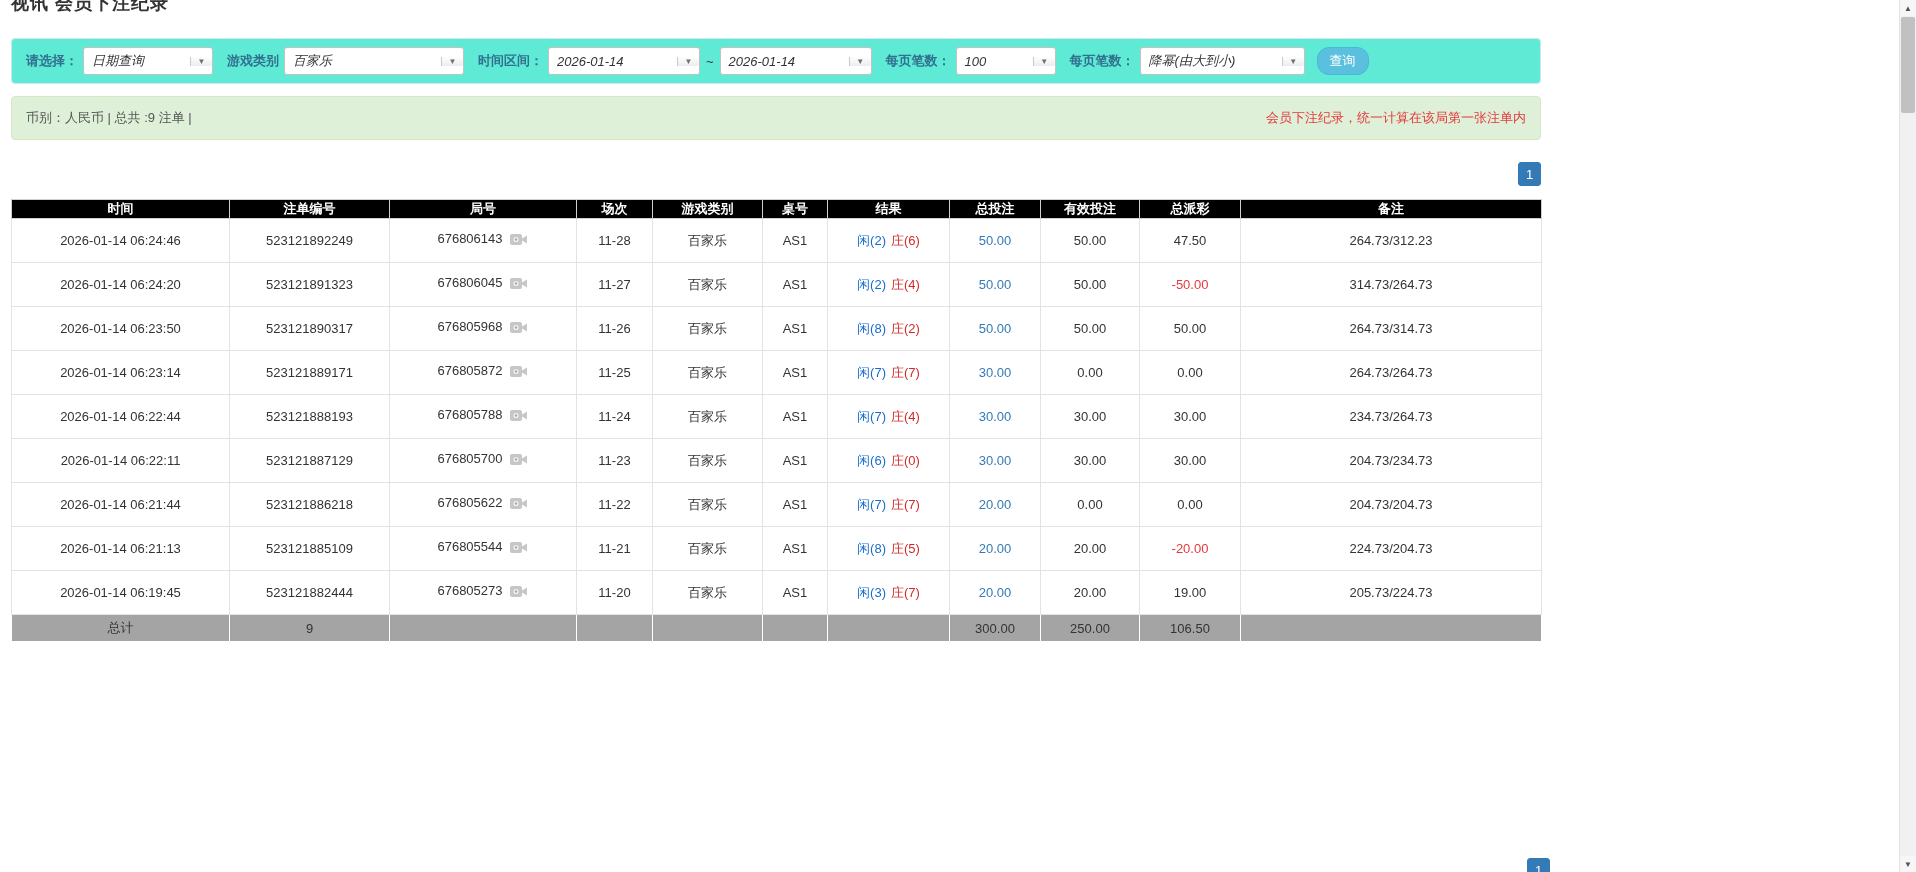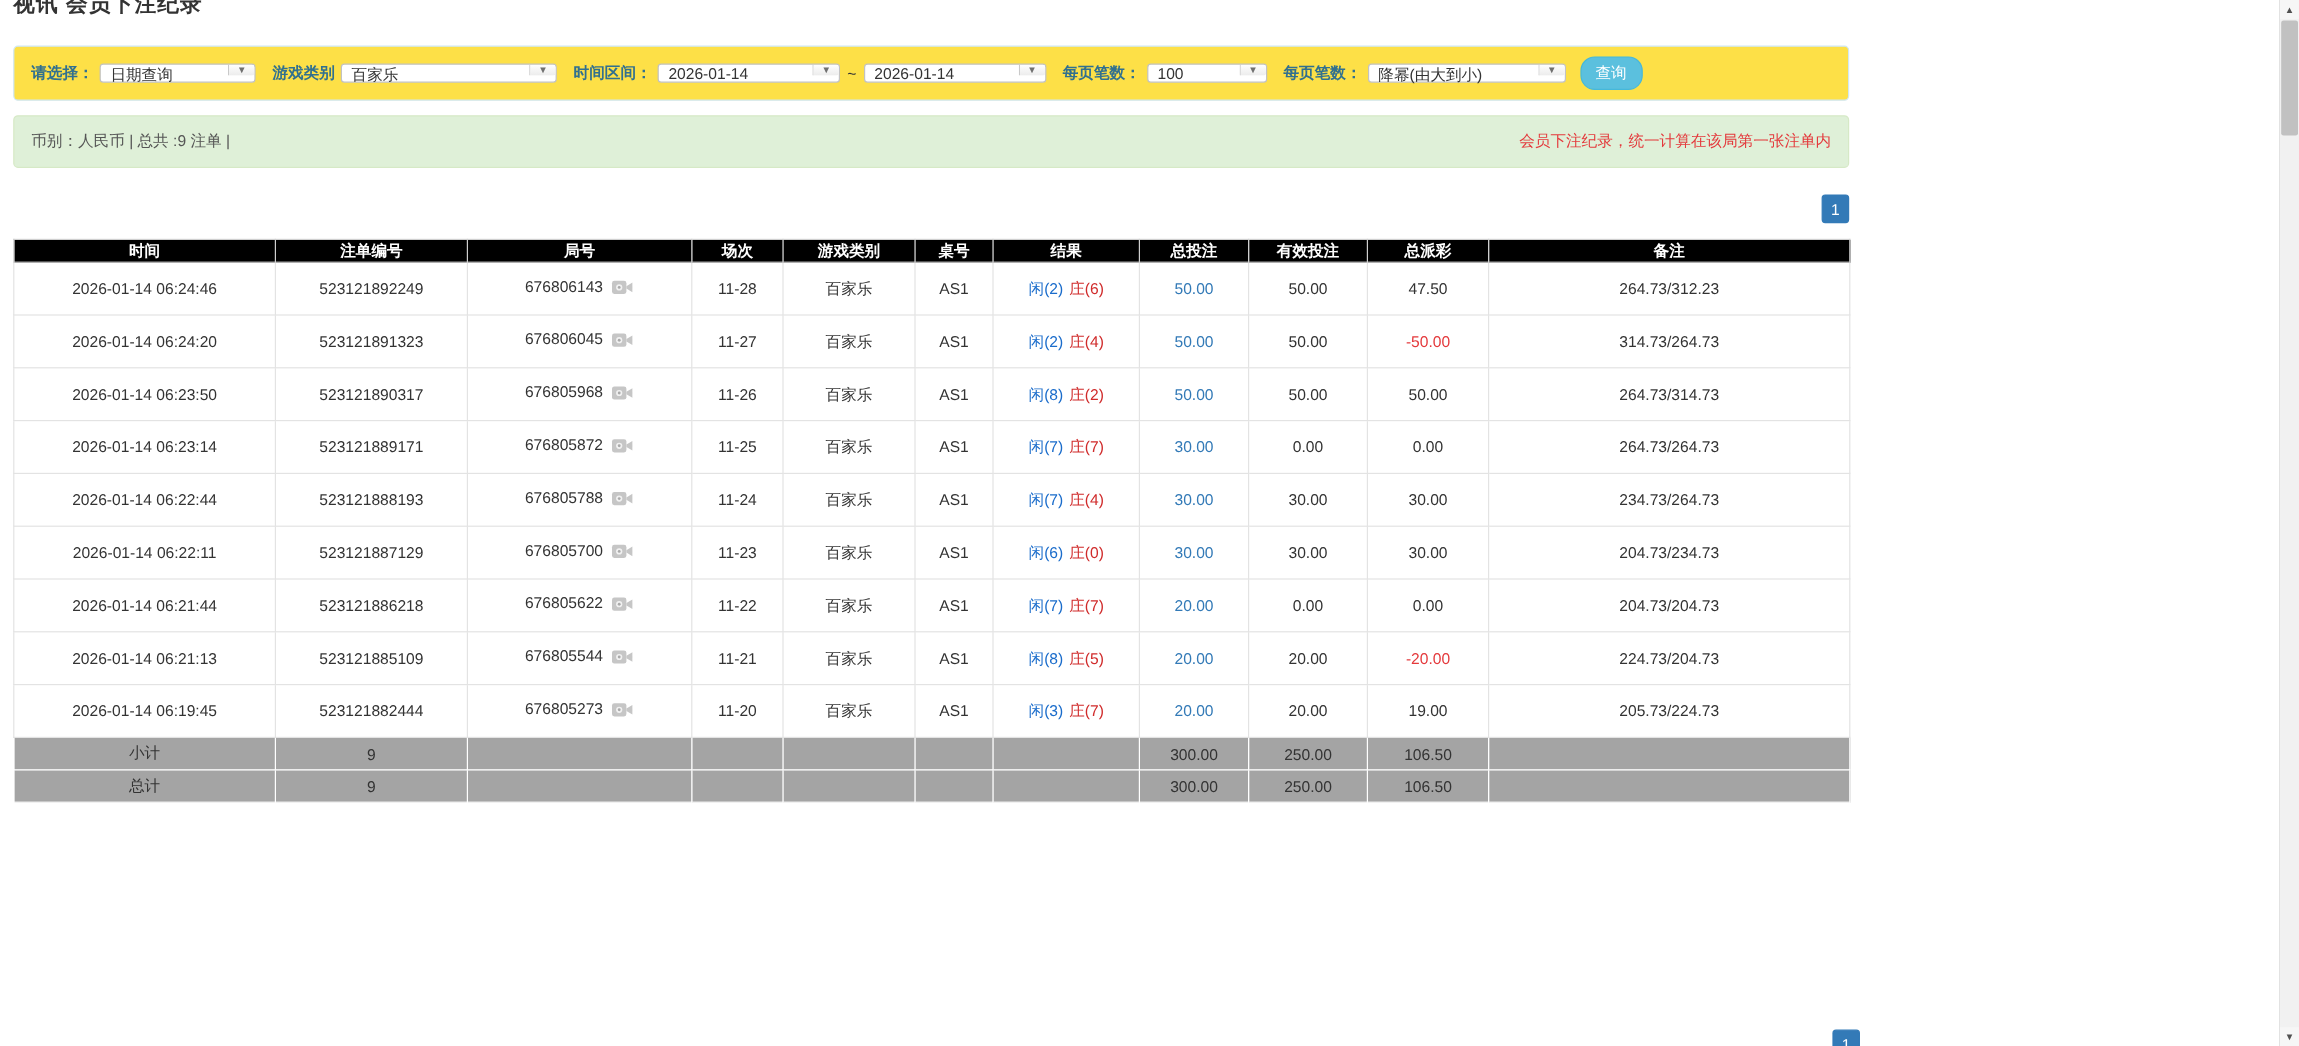--- a/index.html
+++ b/index.html
@@ -16,29 +16,30 @@
 
   
   .page-title {
     margin: 0; font-size: 18px; font-weight: bold; color: #333;
     position: relative; top: -9px; height: 22px; letter-spacing: 1px;
   }
 
   
   .filter-bar {
     margin-top: 16px; height: 46px;
-    background: #fde047; border: 1px solid #cfe7f3; border-radius: 4px;
+    background: #5eead4; border: 1px solid #cfe7f3; border-radius: 4px;
     display: flex; align-items: center; padding: 0 12px; white-space: nowrap;
   }
   .f-label { color: #31708f; font-weight: bold; margin: 0 5px 0 14px; }
   .f-label.first { margin-left: 2px; }
   .combo {
-    display: inline-flex; align-items: flex-start; height: 16px;
+    display: inline-flex; align-items: center; height: 28px;
     background: #fff; border: 1px solid #c2c2c2; border-radius: 3px;
     cursor: pointer;
+    font-style: italic;
   }
   .combo-text {
     flex: 1; display: flex; align-items: center; padding: 0 8px;
     overflow: hidden; white-space: nowrap; color: #333;
   }
   .combo-arrow {
     width: 22px; display: flex; align-items: center; justify-content: center;
     border-left: 1px solid #c9c9c9;
     background: linear-gradient(#fefefe, #ececec);
     color: #707070; font-size: 8px; border-radius: 0 2px 2px 0;
@@ -422,33 +423,20 @@
     <td>
       <a class="bet-link">20.00</a>
     </td>
     <td>20.00</td>
     <td class="payout">19.00</td>
     <td>205.73/224.73</td>
   </tr>
 </tbody>
     <tfoot>
       <tr class="summary-row">
-        <td class="sum-label">小计</td>
-        <td class="sum-label">9</td>
-        <td></td>
-        <td></td>
-        <td></td>
-        <td></td>
-        <td></td>
-        <td>300.00</td>
-        <td>250.00</td>
-        <td>106.50</td>
-        <td></td>
-      </tr>
-      <tr class="summary-row">
         <td class="sum-label">总计</td>
         <td class="sum-label">9</td>
         <td></td>
         <td></td>
         <td></td>
         <td></td>
         <td></td>
         <td>300.00</td>
         <td>250.00</td>
         <td>106.50</td>

